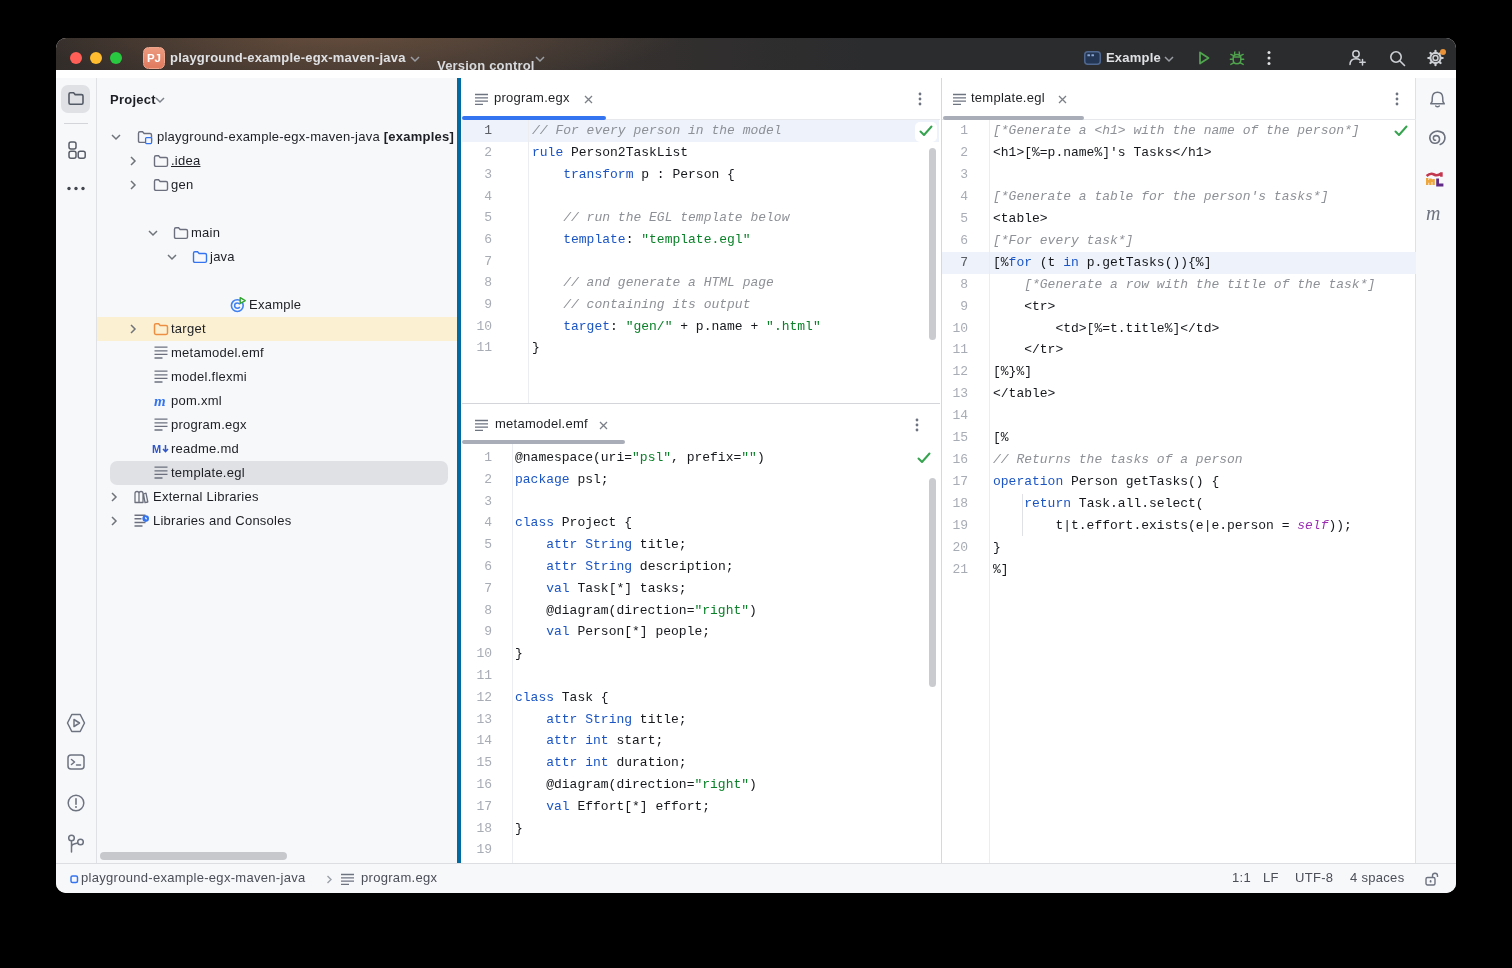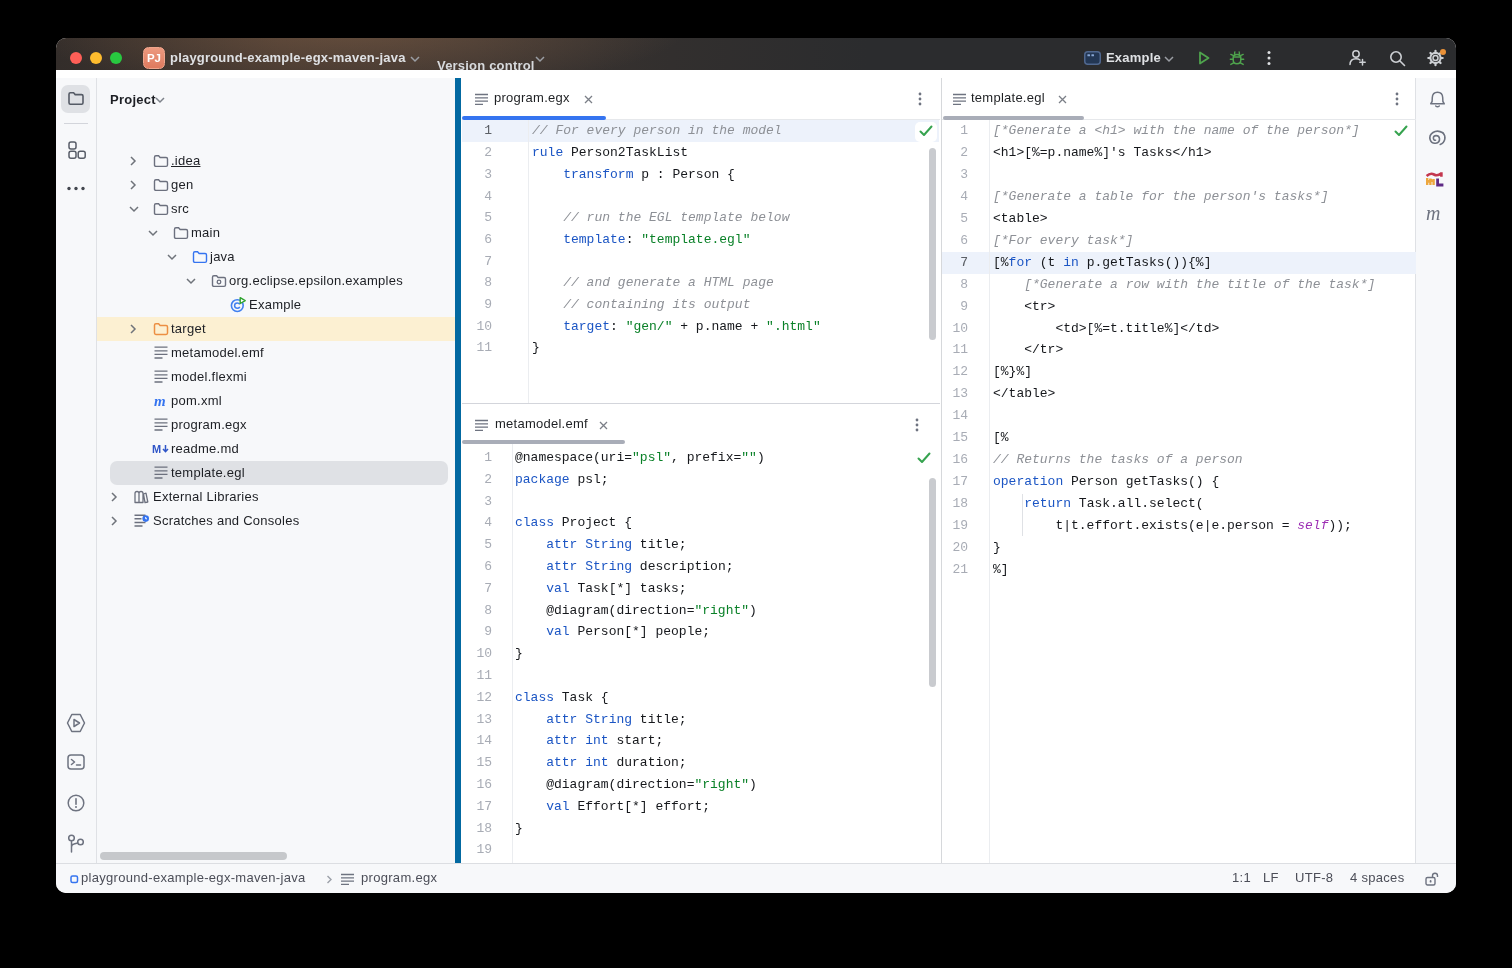--- a/index.html
+++ b/index.html
@@ -5,21 +5,21 @@
 html,body{margin:0;padding:0;background:#000;width:1512px;height:968px;overflow:hidden;}
 *{box-sizing:border-box;}
 .abs{position:absolute;}
 #win{position:absolute;left:56px;top:38px;width:1400px;height:855px;border-radius:10px;overflow:hidden;background:#fff;font-family:"Liberation Sans",sans-serif;}
 #title{position:absolute;left:0;top:0;width:1400px;height:32px;
 background:radial-gradient(ellipse 460px 90px at 300px -10px, rgba(140,103,75,.50), rgba(140,103,75,0) 72%),linear-gradient(to right,#332d2a 0%,#42362f 16%,#3c3430 30%,#322f2e 44%,#2b2c2e 58%,#2b2c2e 100%);}
 .light{position:absolute;top:14px;width:12px;height:12px;border-radius:50%;}
 .ttext{color:#dfe1e4;font-weight:bold;font-size:13px;letter-spacing:.2px;}
 #lstrip{position:absolute;left:0;top:40px;width:41px;height:785px;background:#f7f8fa;border-right:1px solid #dfe1e5;}
 #rstrip{position:absolute;left:1359px;top:40px;width:41px;height:785px;background:#f7f8fa;border-left:1px solid #dfe1e5;}
-#proj{position:absolute;left:41px;top:40px;width:364px;height:785px;background:#f7f8fa;border-right:6px solid #0369a1;overflow:hidden;font-size:13px;color:#1d1f24;}
+#proj{position:absolute;left:41px;top:40px;width:364px;height:785px;background:#f7f8fa;border-right:4px solid #0369a1;overflow:hidden;font-size:13px;color:#1d1f24;}
 .trow{position:absolute;left:0;width:363px;height:24px;line-height:24px;white-space:nowrap;letter-spacing:.25px;}
 #edit{position:absolute;left:406px;top:40px;width:953px;height:785px;background:#fff;}
 .ed{position:absolute;font-family:"Liberation Mono",monospace;font-size:13px;line-height:21.7px;white-space:pre;color:#16181c;margin:0;}
 .gut{color:#a8acb5;text-align:right;}
 .c{color:#8d9096;font-style:italic;}
 .k{color:#1b55c4;text-align:right;}
 .s{color:#0a8128;}
 .pp{color:#9d2eb4;font-style:italic;}
 .tab{position:absolute;font-size:13px;color:#1e2023;height:42px;line-height:40px;letter-spacing:.25px;}
 #status{position:absolute;left:0;top:825px;width:1400px;height:30px;background:#f7f8fa;border-top:1px solid #dcdee2;font-size:13px;color:#4c4e58;}
@@ -138,74 +138,65 @@
   </div>
 
   <div id="proj">
     <div class="trow" style="top:10px;font-weight:bold;">
         <span style="position:absolute;left:13px;">Project</span>
       <svg class="abs" style="left:58px;top:9px;" width="10" height="7">
           <path d="M1 1 l4 4 l4 -4" stroke="#7e828a" stroke-width="1.5" fill="none"></path>
         </svg>
       </div>
 
+    <div class="trow" style="top:47px;">
+      <svg class="abs" style="left:14px;top:8.5px;" width="10" height="7">
+          <path d="M1 1 l4 4 l4 -4" stroke="#6f737a" stroke-width="1.5" fill="none"></path>
+        </svg>
+      <svg class="abs" style="left:40px;top:4px;" width="16" height="16">
+          <path d="M1.5 4.2 Q1.5 2.8 2.9 2.8 L5.6 2.8 L7.1 4.5 L13.1 4.5 Q14.5 4.5 14.5 5.9 L14.5 12 Q14.5 13.4 13.1 13.4 L2.9 13.4 Q1.5 13.4 1.5 12 Z" fill="none" stroke="#6c707e" stroke-width="1.4" stroke-linejoin="round"></path>
+          <rect x="8.6" y="8.6" width="6" height="6" rx="1" fill="#f7f8fa" stroke="#3574f0" stroke-width="1.3"></rect>
+        </svg>
+      <span style="position:absolute;left:60px;">playground-example-egx-maven-java <b>[examples]</b></span>
+      </div>
     <div class="trow" style="top:71px;">
       <svg class="abs" style="left:33px;top:7px;" width="7" height="10">
           <path d="M1 1 l4 4 l-4 4" stroke="#6f737a" stroke-width="1.5" fill="none"></path>
         </svg>
       <svg class="abs" style="left:56px;top:4px;" width="16" height="16">
           <path d="M1.5 4.2 Q1.5 2.8 2.9 2.8 L5.6 2.8 L7.1 4.5 L13.1 4.5 Q14.5 4.5 14.5 5.9 L14.5 12 Q14.5 13.4 13.1 13.4 L2.9 13.4 Q1.5 13.4 1.5 12 Z" fill="none" stroke="#6c707e" stroke-width="1.4" stroke-linejoin="round"></path>
         </svg>
       <span style="position:absolute;left:74px;text-decoration:underline;">.idea</span>
       </div>
     <div class="trow" style="top:95px;">
       <svg class="abs" style="left:33px;top:7px;" width="7" height="10">
           <path d="M1 1 l4 4 l-4 4" stroke="#6f737a" stroke-width="1.5" fill="none"></path>
         </svg>
       <svg class="abs" style="left:56px;top:4px;" width="16" height="16">
           <path d="M1.5 4.2 Q1.5 2.8 2.9 2.8 L5.6 2.8 L7.1 4.5 L13.1 4.5 Q14.5 4.5 14.5 5.9 L14.5 12 Q14.5 13.4 13.1 13.4 L2.9 13.4 Q1.5 13.4 1.5 12 Z" fill="none" stroke="#6c707e" stroke-width="1.4" stroke-linejoin="round"></path>
         </svg>
       <span style="position:absolute;left:74px;">gen</span>
       </div>
-    <div class="trow" style="top:119px;">
-      <svg class="abs" style="left:32px;top:8.5px;" width="10" height="7">
-          <path d="M1 1 l4 4 l4 -4" stroke="#6f737a" stroke-width="1.5" fill="none"></path>
-        </svg>
-      <svg class="abs" style="left:56px;top:4px;" width="16" height="16">
-          <path d="M1.5 4.2 Q1.5 2.8 2.9 2.8 L5.6 2.8 L7.1 4.5 L13.1 4.5 Q14.5 4.5 14.5 5.9 L14.5 12 Q14.5 13.4 13.1 13.4 L2.9 13.4 Q1.5 13.4 1.5 12 Z" fill="none" stroke="#6c707e" stroke-width="1.4" stroke-linejoin="round"></path>
-        </svg>
-      <span style="position:absolute;left:74px;">src</span>
-      </div>
     <div class="trow" style="top:143px;">
       <svg class="abs" style="left:51px;top:8.5px;" width="10" height="7">
           <path d="M1 1 l4 4 l4 -4" stroke="#6f737a" stroke-width="1.5" fill="none"></path>
         </svg>
       <svg class="abs" style="left:76px;top:4px;" width="16" height="16">
           <path d="M1.5 4.2 Q1.5 2.8 2.9 2.8 L5.6 2.8 L7.1 4.5 L13.1 4.5 Q14.5 4.5 14.5 5.9 L14.5 12 Q14.5 13.4 13.1 13.4 L2.9 13.4 Q1.5 13.4 1.5 12 Z" fill="none" stroke="#6c707e" stroke-width="1.4" stroke-linejoin="round"></path>
         </svg>
       <span style="position:absolute;left:94px;">main</span>
       </div>
     <div class="trow" style="top:167px;">
       <svg class="abs" style="left:70px;top:8.5px;" width="10" height="7">
           <path d="M1 1 l4 4 l4 -4" stroke="#6f737a" stroke-width="1.5" fill="none"></path>
         </svg>
       <svg class="abs" style="left:95px;top:4px;" width="16" height="16">
           <path d="M1.5 4.2 Q1.5 2.8 2.9 2.8 L5.6 2.8 L7.1 4.5 L13.1 4.5 Q14.5 4.5 14.5 5.9 L14.5 12 Q14.5 13.4 13.1 13.4 L2.9 13.4 Q1.5 13.4 1.5 12 Z" fill="none" stroke="#3574f0" stroke-width="1.4" stroke-linejoin="round"></path>
         </svg>
       <span style="position:absolute;left:113px;">java</span>
-      </div>
-    <div class="trow" style="top:191px;">
-      <svg class="abs" style="left:89px;top:8.5px;" width="10" height="7">
-          <path d="M1 1 l4 4 l4 -4" stroke="#6f737a" stroke-width="1.5" fill="none"></path>
-        </svg>
-      <svg class="abs" style="left:114px;top:4px;" width="16" height="16">
-          <path d="M1.5 4.2 Q1.5 2.8 2.9 2.8 L5.6 2.8 L7.1 4.5 L13.1 4.5 Q14.5 4.5 14.5 5.9 L14.5 12 Q14.5 13.4 13.1 13.4 L2.9 13.4 Q1.5 13.4 1.5 12 Z" fill="none" stroke="#6c707e" stroke-width="1.4" stroke-linejoin="round"></path>
-          <circle cx="8" cy="9" r="1.8" fill="none" stroke="#6c707e" stroke-width="1.3"></circle>
-        </svg>
-      <span style="position:absolute;left:132px;">org.eclipse.epsilon.examples</span>
       </div>
     <div class="trow" style="top:215px;">
       <svg class="abs" style="left:133px;top:3px;" width="17" height="17">
           <circle cx="7.3" cy="9.6" r="5.9" fill="none" stroke="#4080f0" stroke-width="1.6"></circle>
           <path d="M9.8 8.4 Q9 6.9 7.3 6.9 Q4.6 6.9 4.6 9.6 Q4.6 12.3 7.3 12.3 Q9 12.3 9.8 10.8" fill="none" stroke="#4080f0" stroke-width="1.5"></path>
           <path d="M10.2 1.6 L15.2 4.55 L10.2 7.5 Z" fill="#fff" stroke="#2ea32e" stroke-width="1.4" stroke-linejoin="round"></path>
         </svg>
       <span style="position:absolute;left:152px;">Example</span>
       </div>
     <div class="trow" style="top:239px;background:#fcf0d2;">
@@ -266,21 +257,21 @@
       </div>
     <div class="trow" style="top:431px;">
       <svg class="abs" style="left:14px;top:7px;" width="7" height="10">
           <path d="M1 1 l4 4 l-4 4" stroke="#6f737a" stroke-width="1.5" fill="none"></path>
         </svg>
       <svg class="abs" style="left:36px;top:4px;" width="17" height="16">
           <path d="M1.5 2.2 H12.5 M1.5 5.8 H8.5 M1.5 9.4 H12.5 M1.5 13 H9.5" stroke="#6c707e" stroke-width="1.5"></path>
           <circle cx="12.7" cy="5.6" r="3.3" fill="#3574f0"></circle>
           <path d="M12.7 4 L12.7 5.8 L14 5.8" stroke="#fff" stroke-width="1" fill="none"></path>
         </svg>
-      <span style="position:absolute;left:56px;">Scratches and Consoles</span>
+      <span style="position:absolute;left:56px;">Libraries and Consoles</span>
       </div>
     <div class="abs" style="left:3px;top:774px;width:187px;height:8px;border-radius:4px;background:#c6c8cb;"></div>
   </div>
 
   <div id="edit">
 
     <div class="abs" style="left:0;top:41px;width:478px;height:1px;background:#e6e8eb;"></div>
     <div class="abs" style="left:480px;top:41px;width:474px;height:1px;background:#e6e8eb;"></div>
     <div class="abs" style="left:0;top:42.4px;width:477px;height:21.7px;background:#edf2fb;"></div>
     <div class="abs" style="left:0;top:38px;width:144px;height:4px;background:#3574f0;border-radius:2px;"></div>

